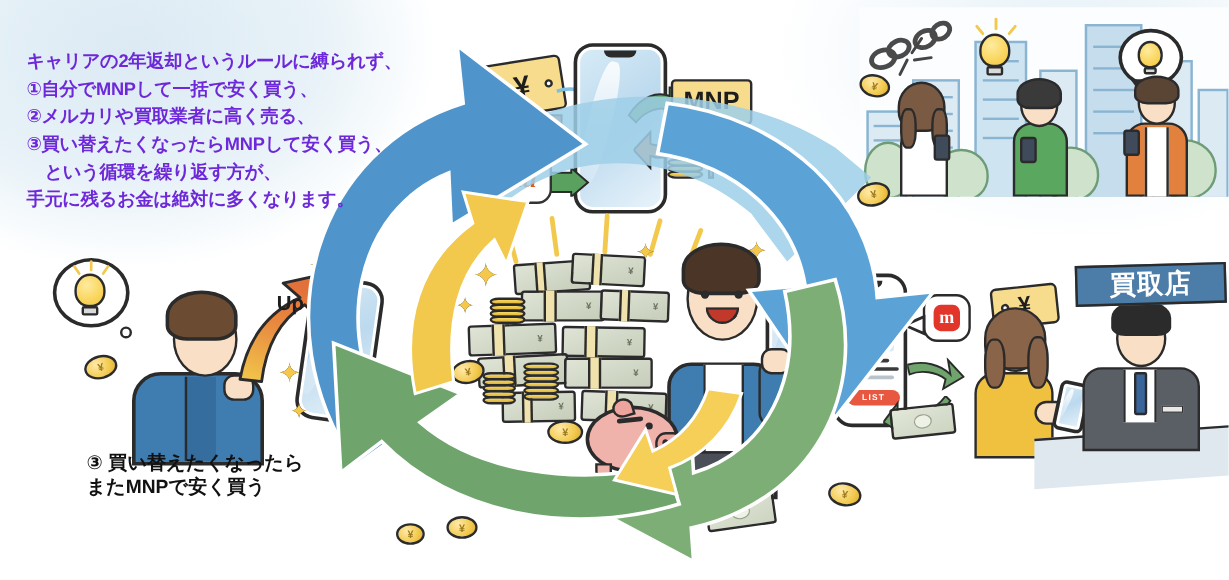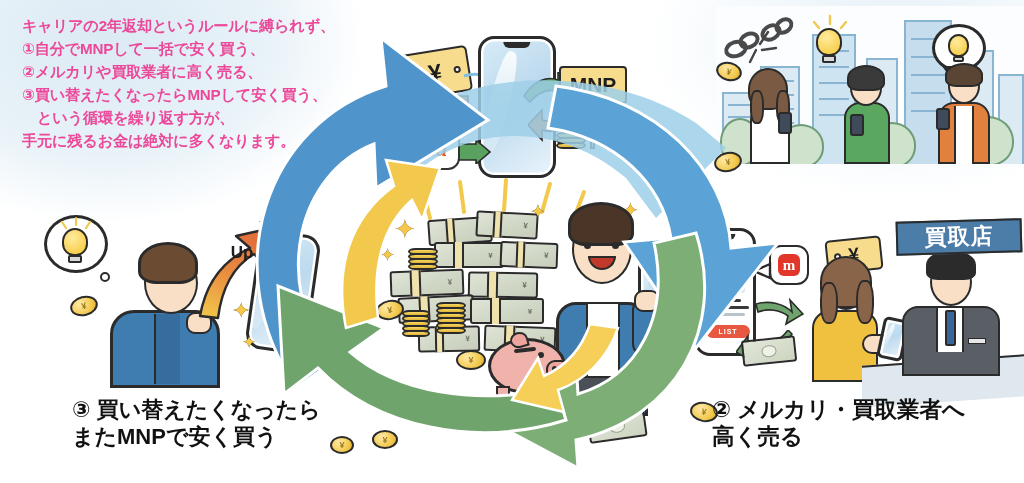--- a/index.html
+++ b/index.html
@@ -21,32 +21,32 @@
     pointer-events: none;
   }
   .tint-tr {
     position: absolute; right: -40px; top: -60px; width: 420px; height: 260px;
     background: radial-gradient(ellipse at 60% 40%, #e4f0f7 0%, rgba(255,255,255,0) 70%);
     pointer-events: none;
   }
 
   
   .intro {
-    position: absolute; left: 22px; top: 14px; width: 350px;
+    position: absolute; left: 22px; top: 40px; width: 350px;
     font-size: 15.2px; font-weight: bold; line-height: 1.52;
-    color: #ec4899; letter-spacing: -0.2px; white-space: pre-line;
+    color: #6d28d9; letter-spacing: -0.2px; white-space: pre-line;
     z-index: 30;
   }
   .heading {
     position: absolute; font-weight: bold; color: #111;
     line-height: 1.22; z-index: 30; white-space: pre-line;
   }
   #h1 { left: 386px; top: 4px; font-size: 25px; letter-spacing: 0px; }
   #h2 { left: 712px; top: 396px; font-size: 22.5px; text-align: left; }
-  #h3 { left: 72px; top: 397px; font-size: 22px; text-align: left; }
+  #h3 { left: 72px; top: 377px; font-size: 16px; text-align: left; }
 
   
   .ring { position: absolute; left: 226px; top: 28px; width: 560px; height: 440px; z-index: 5; }
 
   
   .phone {
     position: absolute;
     border-radius: 16px; border: 3.2px solid #2b2b2b;
     background: linear-gradient(145deg, #d8ecf7 0%, #bcd9ee 45%, #e9f4fb 100%);
     box-shadow: inset 0 0 0 2.5px #ffffff;
@@ -576,18 +576,16 @@
   <div class="coin" style="left:330px;top:436px;width:24px;height:18px;"></div>
   <div class="coin" style="left:716px;top:62px;width:26px;height:19px;transform:rotate(14deg);"></div>
   <div class="bill" style="left:588px;top:412px;width:58px;height:28px;transform:rotate(-8deg);"></div>
 
   <div class="intro">キャリアの2年返却というルールに縛られず、
 ①自分でMNPして一括で安く買う、
 ②メルカリや買取業者に高く売る、
 ③買い替えたくなったらMNPして安く買う、
 　という循環を繰り返す方が、
 手元に残るお金は絶対に多くなります。</div>
-  <div class="heading" id="h2">② メルカリ・買取業者へ
-高く売る</div>
   <div class="heading" id="h3">③ 買い替えたくなったら
 またMNPで安く買う</div>
 
 </div>
 
 </body></html>

